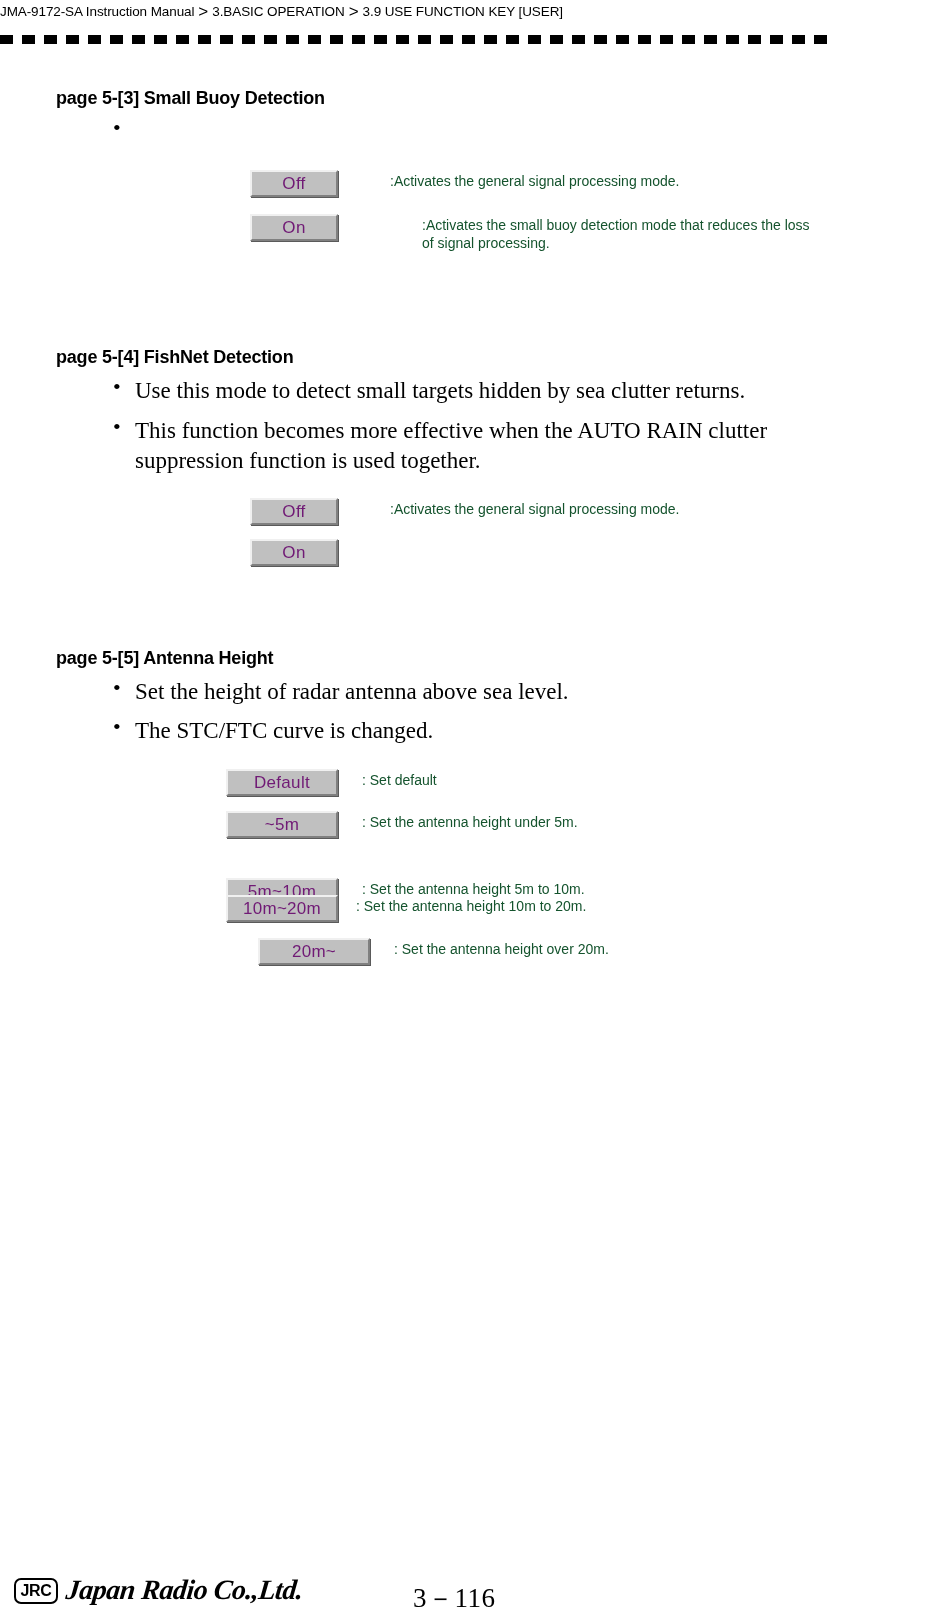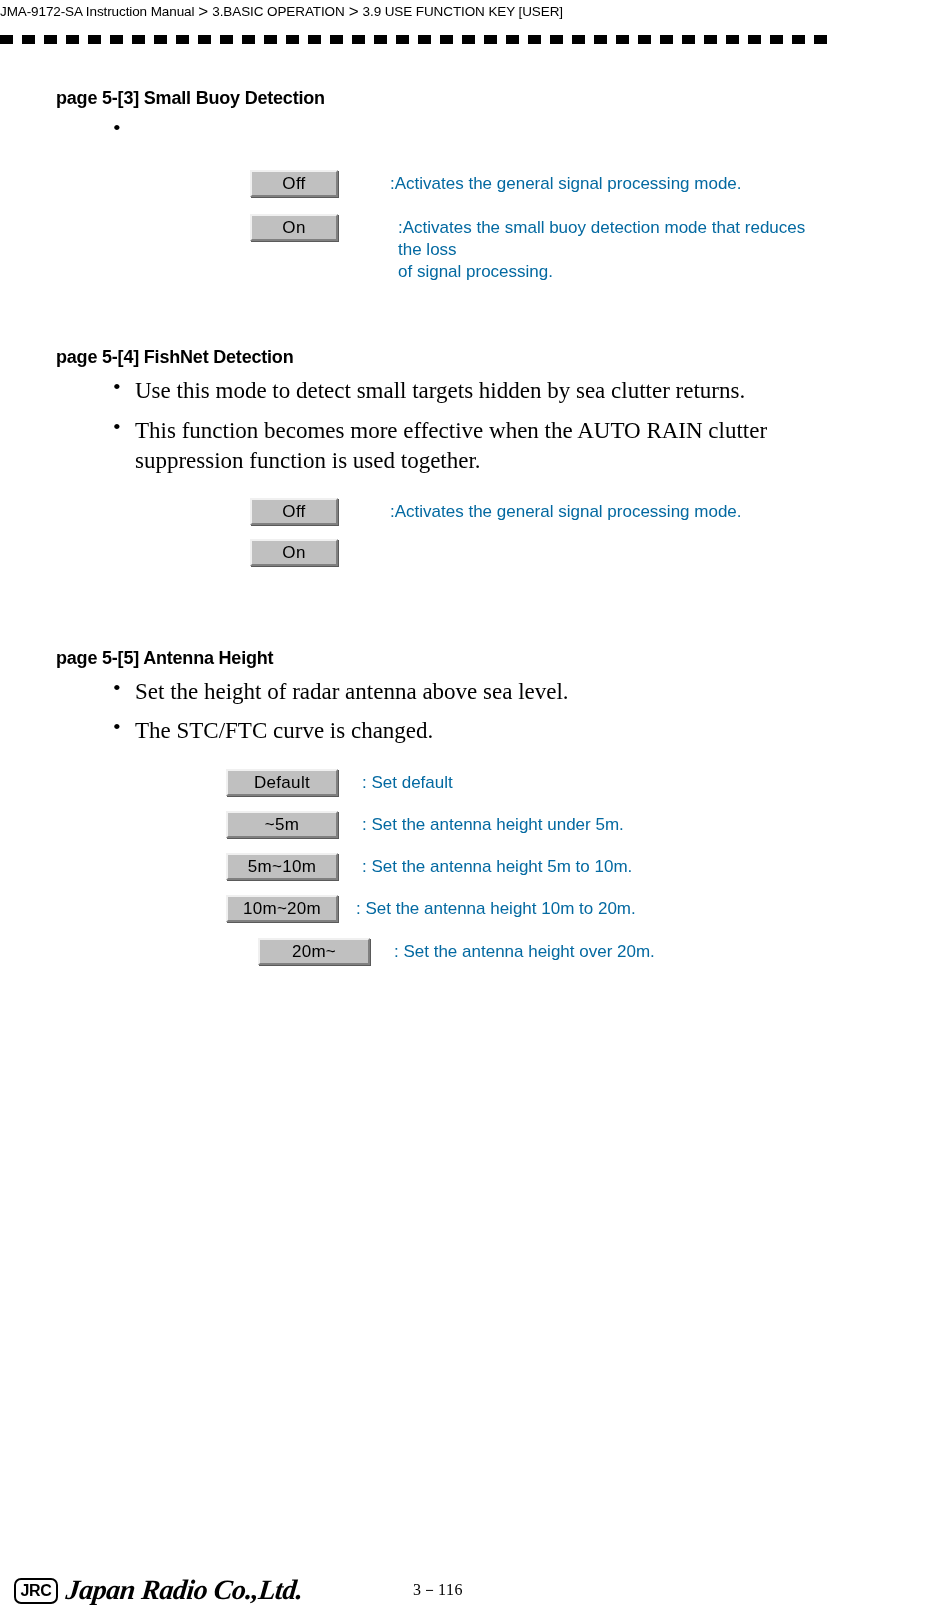--- a/index.html
+++ b/index.html
@@ -96,37 +96,37 @@
   }
   .btn {
     background: #c0c0c0;
     border-top: 2px solid #f0f0f0;
     border-left: 2px solid #f0f0f0;
     border-right: 2px solid #808080;
     border-bottom: 2px solid #808080;
     box-shadow: 1px 1px 0 0 #5a5a5a;
     font-family: "Liberation Sans", sans-serif;
     font-size: 17px;
-    color: #000000;
+    color: #701a75;
     text-align: center;
     display: flex;
     align-items: center;
     justify-content: center;
     box-sizing: border-box;
     flex: 0 0 auto;
     letter-spacing: 0.3px;
   }
   .btn.w-small { width: 88px; height: 27px; }
   .btn.w-wide  { width: 112px; height: 27px; }
 
   .btn-desc {
     font-family: "Liberation Sans", sans-serif;
-    font-size: 17px;
+    font-size: 14px;
     line-height: 1.28;
-    color: #0369a1;
+    color: #14532d;
     white-space: pre-line;
   }
 
   
   .footer {
     position: absolute;
     left: 0;
     top: 1572px;
     width: 952px;
     height: 44px;
@@ -158,21 +158,21 @@
     font-size: 28px;
     color: #000;
     white-space: nowrap;
     letter-spacing: -0.5px;
     transform: skewX(-6deg);
   }
   .page-num {
     position: absolute;
     left: 413px; top: 8px;
     font-family: "Liberation Serif", serif;
-    font-size: 16px;
+    font-size: 27px;
     color: #000;
     white-space: nowrap;
     letter-spacing: 0.5px;
   }
 </style>
 </head>
 <body>
 
 <div class="page">
 
@@ -192,21 +192,21 @@
     <span class="bullet-dot">•</span>
   </div>
 
   <div class="btn-row" style="left:250px; top:170px;">
     <div class="btn w-small">Off</div>
     <span class="btn-desc" style="margin-left:52px; margin-top:3px;">:Activates the general signal processing mode.</span>
   </div>
 
   <div class="btn-row" style="left:250px; top:214px;">
     <div class="btn w-small">On</div>
-    <span class="btn-desc" style="margin-left:60px; margin-top:3px;">:Activates the small buoy detection mode that reduces the loss
+    <span class="btn-desc" style="margin-left:84px; margin-top:3px;">:Activates the small buoy detection mode that reduces the loss
 of signal processing.</span>
   </div>
 
   <div class="section-title" style="left:56px; top:347px;">page 5-[4]  FishNet Detection</div>
 
   <div class="bullet-row" style="left:113px; top:376px; width:830px;">
     <span class="bullet-dot">•</span>
     <span class="bullet-text">Use this mode to detect small targets hidden by sea clutter returns.</span>
   </div>
 
@@ -240,21 +240,21 @@
   <div class="btn-row" style="left:226px; top:769px;">
     <div class="btn w-wide">Default</div>
     <span class="btn-desc" style="margin-left:24px; margin-top:3px;">: Set default</span>
   </div>
 
   <div class="btn-row" style="left:226px; top:811px;">
     <div class="btn w-wide">~5m</div>
     <span class="btn-desc" style="margin-left:24px; margin-top:3px;">: Set the antenna height under 5m.</span>
   </div>
 
-  <div class="btn-row" style="left:226px; top:853px;">
+  <div class="btn-row" style="left:226px; top:878px;">
     <div class="btn w-wide">5m~10m</div>
     <span class="btn-desc" style="margin-left:24px; margin-top:3px;">: Set the antenna height 5m to 10m.</span>
   </div>
 
   <div class="btn-row" style="left:226px; top:895px;">
     <div class="btn w-wide">10m~20m</div>
     <span class="btn-desc" style="margin-left:18px; margin-top:3px;">: Set the antenna height 10m to 20m.</span>
   </div>
 
   <div class="btn-row" style="left:226px; top:938px;margin-left:32px;">

